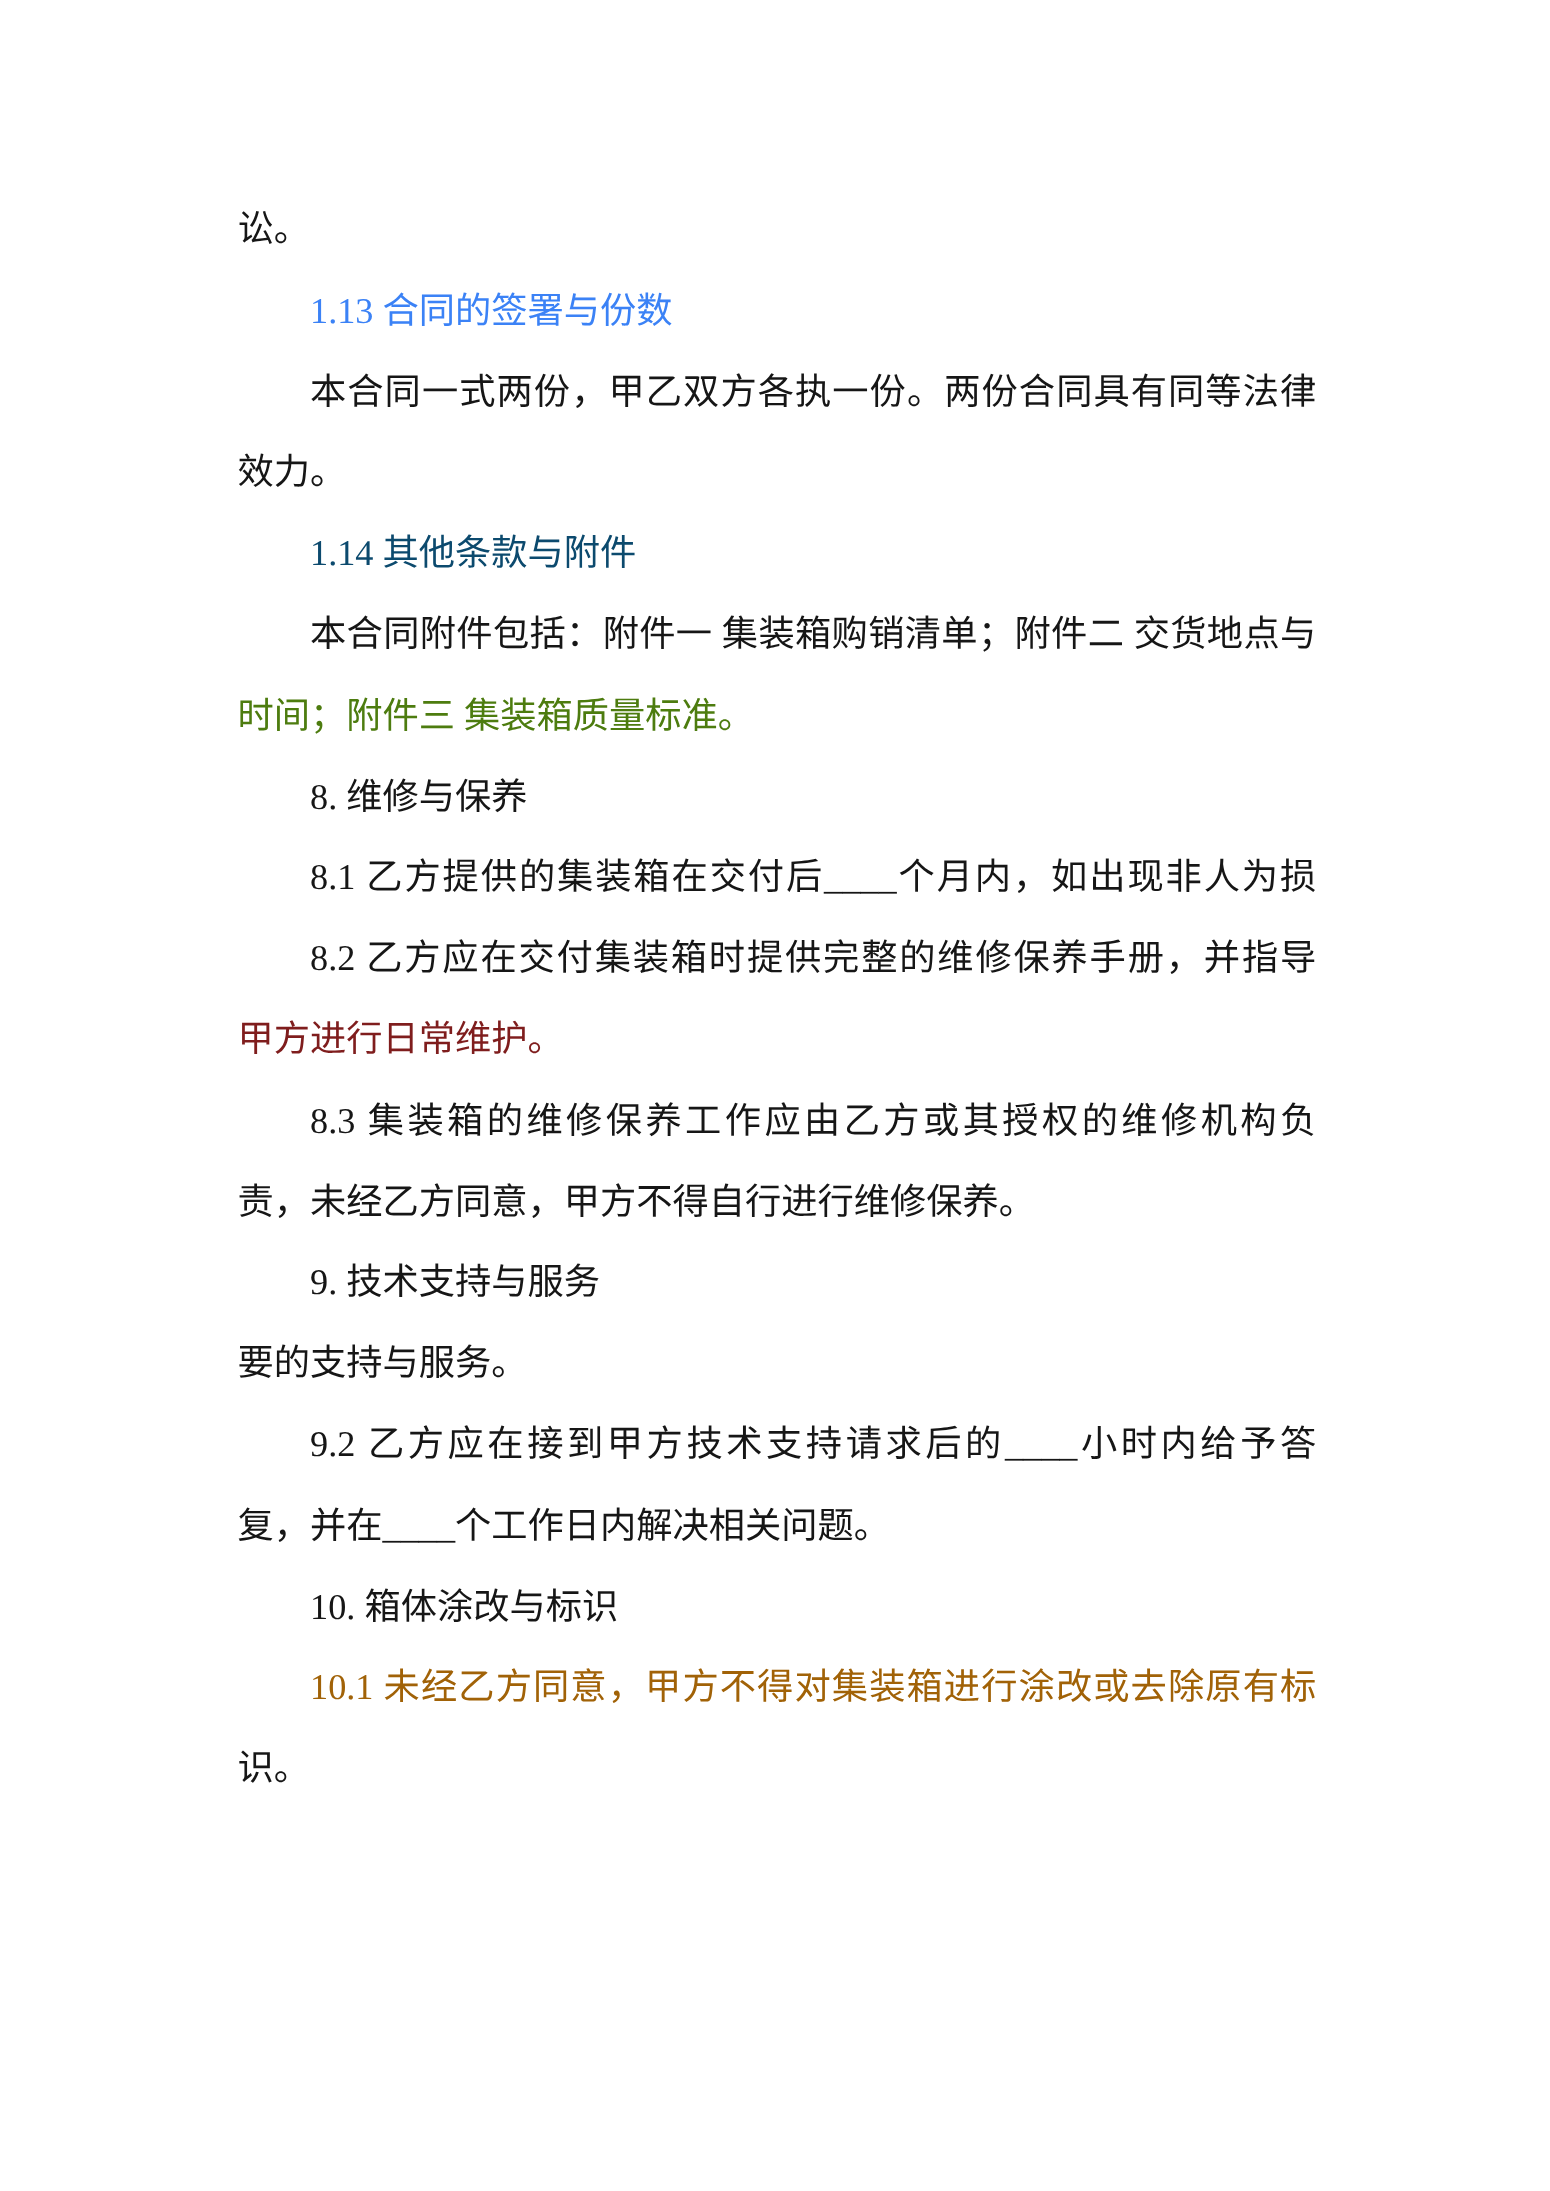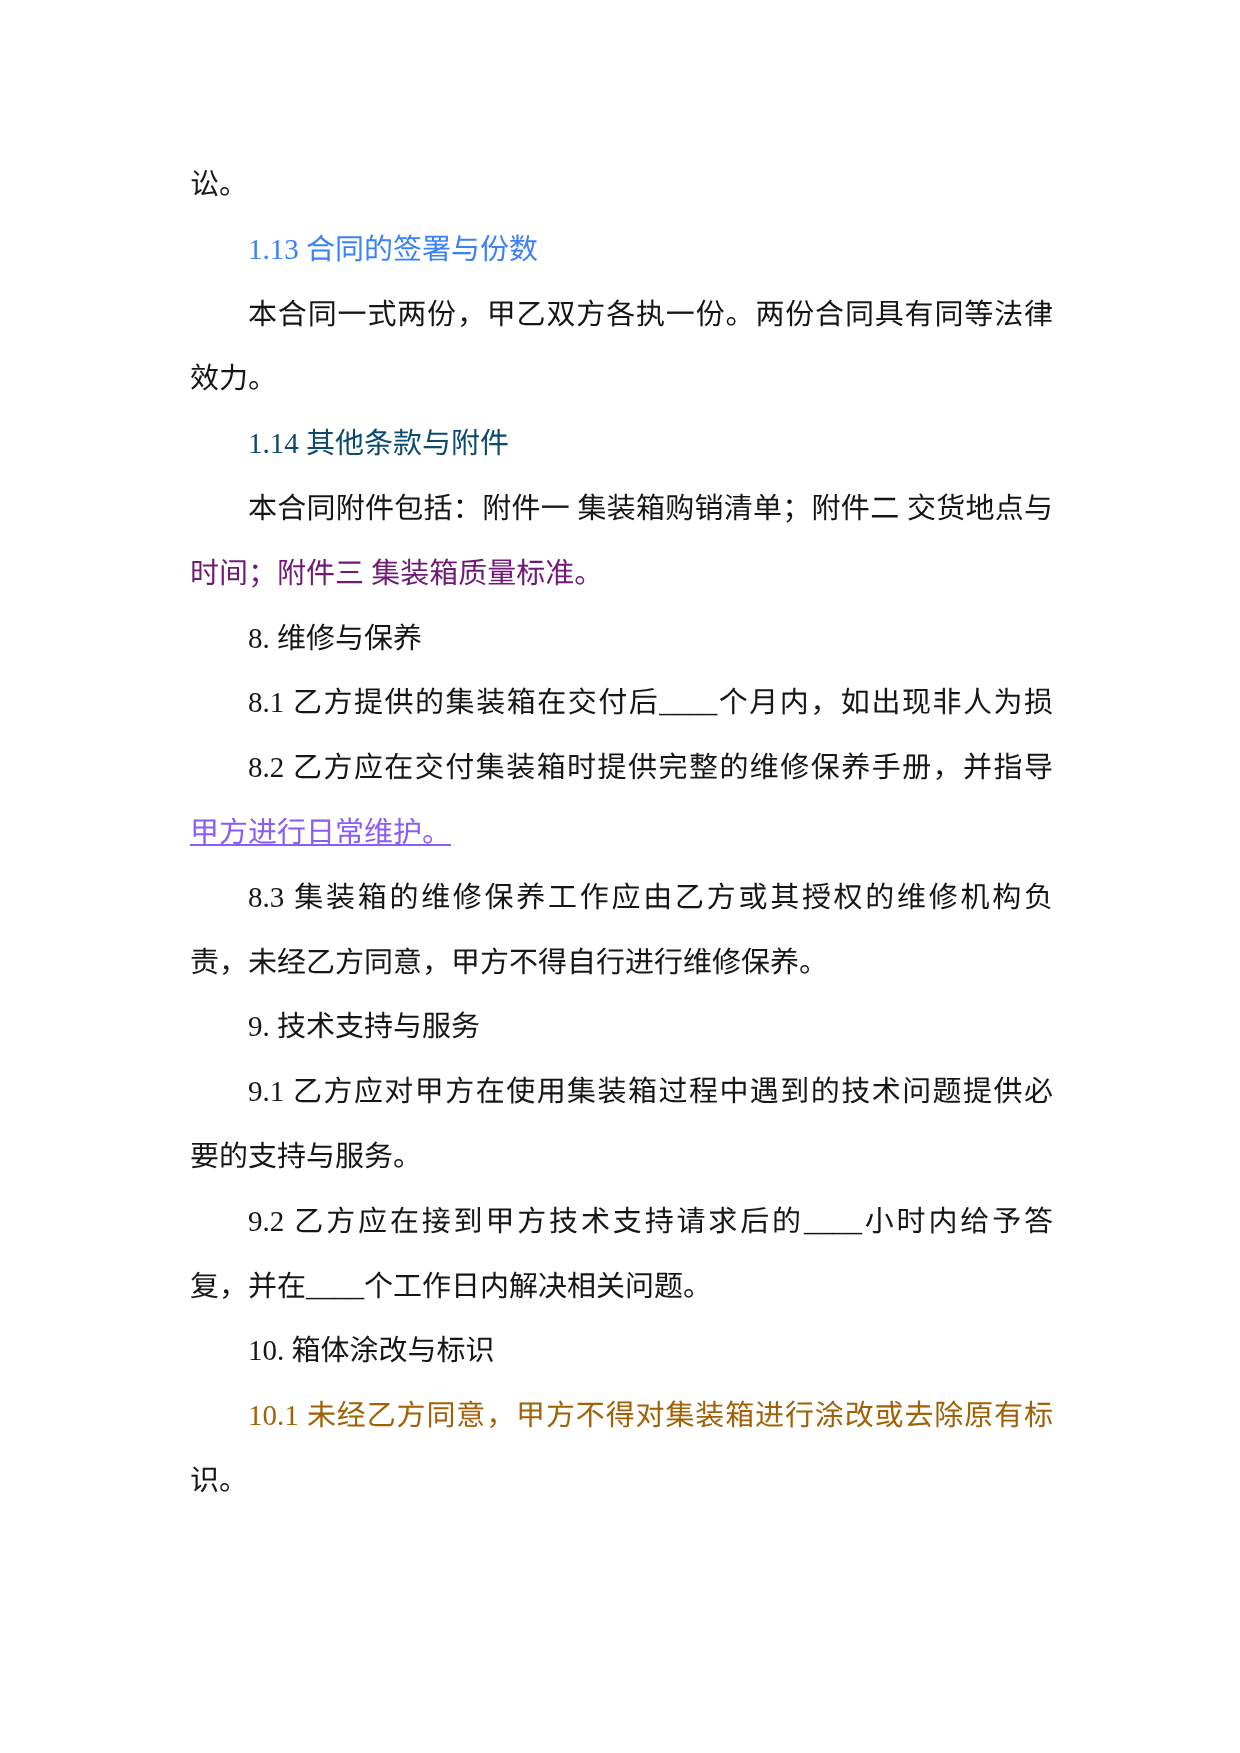--- a/index.html
+++ b/index.html
@@ -41,29 +41,28 @@
 <body style="background: rgb(255, 255, 255);">
 
 <div class="page">
   <div class="doc" id="doc-lines">
       <div class="line" style="color: rgb(22, 22, 22);">讼。</div>
       <div class="line indent" style="color: #3b82f6;">1.13 合同的签署与份数</div>
       <div class="line indent full" style="color: rgb(22, 22, 22);">本合同一式两份，甲乙双方各执一份。两份合同具有同等法律</div>
       <div class="line" style="color: rgb(22, 22, 22);">效力。</div>
       <div class="line indent" style="color: #0c4a6e;">1.14 其他条款与附件</div>
       <div class="line indent full" style="color: rgb(22, 22, 22);">本合同附件包括：附件一 集装箱购销清单；附件二 交货地点与</div>
-      <div class="line" style="color: #701a75;">时间；附件三 集装箱质量标准。</div>
+      <div class="line" style="color: #4d7c0f;">时间；附件三 集装箱质量标准。</div>
       <div class="line indent" style="color: rgb(22, 22, 22);">8. 维修与保养</div>
       <div class="line indent full" style="color: rgb(22, 22, 22);">8.1 乙方提供的集装箱在交付后____个月内，如出现非人为损</div>
       <div class="line indent full" style="color: rgb(22, 22, 22);">8.2 乙方应在交付集装箱时提供完整的维修保养手册，并指导</div>
-      <div class="line" style="color: #8b5cf6; text-decoration: underline;">甲方进行日常维护。</div>
+      <div class="line" style="color: #7f1d1d;">甲方进行日常维护。</div>
       <div class="line indent full" style="color: rgb(22, 22, 22);">8.3 集装箱的维修保养工作应由乙方或其授权的维修机构负</div>
       <div class="line" style="color: rgb(22, 22, 22);">责，未经乙方同意，甲方不得自行进行维修保养。</div>
       <div class="line indent" style="color: rgb(22, 22, 22);">9. 技术支持与服务</div>
-      <div class="line indent full" style="color: rgb(22, 22, 22);">9.1 乙方应对甲方在使用集装箱过程中遇到的技术问题提供必</div>
       <div class="line" style="color: rgb(22, 22, 22);">要的支持与服务。</div>
       <div class="line indent full" style="color: rgb(22, 22, 22);">9.2 乙方应在接到甲方技术支持请求后的____小时内给予答</div>
       <div class="line" style="color: rgb(22, 22, 22);">复，并在____个工作日内解决相关问题。</div>
       <div class="line indent" style="color: rgb(22, 22, 22);">10. 箱体涂改与标识</div>
       <div class="line indent full" style="color: #a16207;">10.1 未经乙方同意，甲方不得对集装箱进行涂改或去除原有标</div>
       <div class="line" style="color: rgb(22, 22, 22);">识。</div>
     </div>
 </div>
 
 </body></html>

